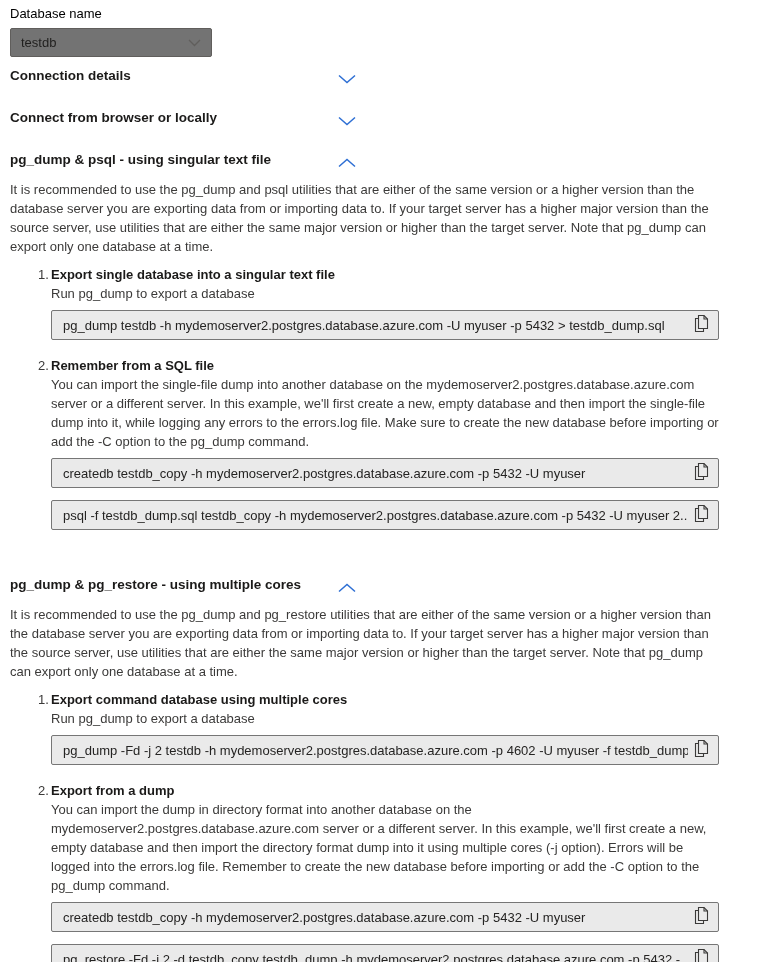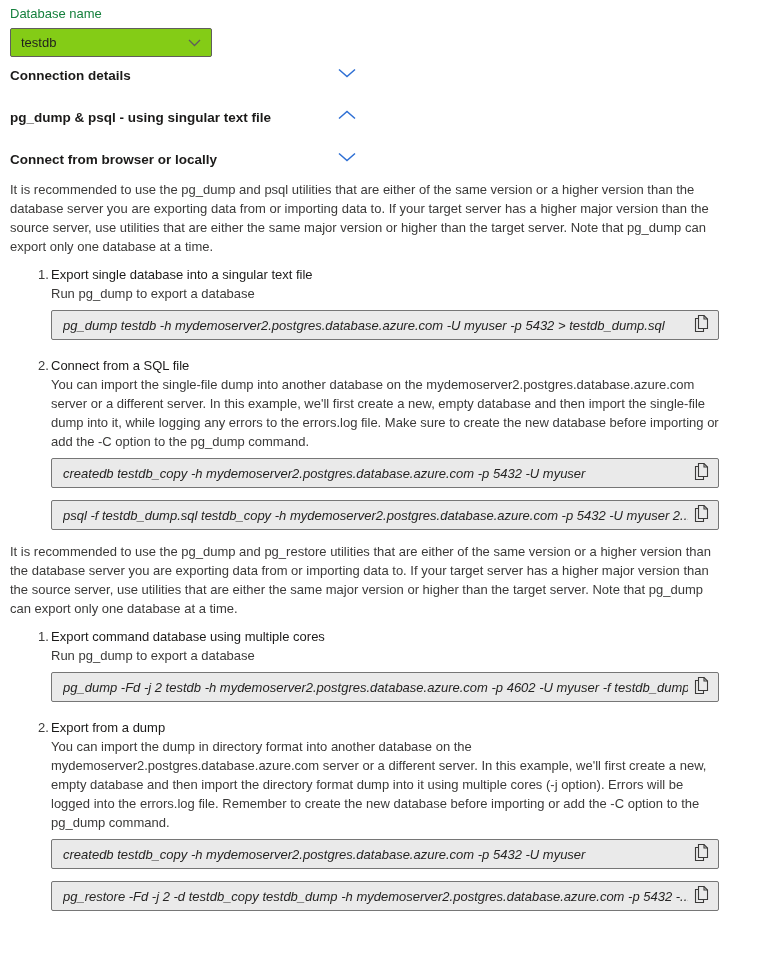--- a/index.html
+++ b/index.html
@@ -5,54 +5,53 @@
   * { margin: 0; padding: 0; box-sizing: border-box; }
   html, body { background: #ffffff; }
   body {
     width: 765px; height: 962px; overflow: hidden;
     font-family: "Liberation Sans", sans-serif;
     font-size: 13px; color: #3b3a39;
   }
   .page { padding: 6px 24px 18px 10px; width: 765px; }
 
   
-  .field-label { font-size: 13px; color: #15803d; line-height: 15px; }
+  .field-label { font-size: 13px; color: #000000; line-height: 15px; }
   .dropdown {
     margin-top: 7px; width: 202px; height: 29px;
-    border: 1px solid #605e5c; border-radius: 2px; background: #84cc16;
+    border: 1px solid #605e5c; border-radius: 2px; background: #737373;
     display: flex; align-items: center; justify-content: space-between;
     padding: 0 10px; cursor: pointer; color: #201f1e;
   }
 
   
   .sec-header {
     margin-top: 26px; width: 346px;
-    display: flex; align-items: flex-start; justify-content: space-between;
+    display: flex; align-items: flex-end; justify-content: space-between;
     cursor: pointer;
   }
   .sec-header.first { margin-top: 11px; }
   .sec-header.gap-large { margin-top: 47px; }
   .sec-title { font-size: 13.5px; font-weight: bold; color: #1b1a19; line-height: 16px; }
 
   
   .sec-body { width: 709px; }
   .intro { margin-top: 12px; line-height: 19px; color: #3b3a39; }
   .steps { margin-top: 9px; margin-left: 28px; }
   .step { display: flex; }
   .step + .step { margin-top: 16px; }
   .step-num { width: 13px; flex: none; line-height: 19px; color: #3b3a39; }
   .step-content { flex: 1 1 auto; min-width: 0; }
-  .step-title { font-weight: normal; color: #1b1a19; line-height: 19px; }
+  .step-title { font-weight: bold; color: #1b1a19; line-height: 19px; }
   .step-desc { line-height: 19px; color: #3b3a39; }
   .cmd {
     margin-top: 7px; height: 30px; width: 100%;
     background: #eaeaea; border: 1px solid #767676; border-radius: 2px;
     display: flex; align-items: center; padding: 0 4px 0 11px;
     color: #252423;
-    font-style: italic;
   }
   .cmd + .cmd { margin-top: 12px; }
   .cmd-text {
     flex: 1 1 auto; white-space: nowrap; overflow: hidden;
     font-size: 13px;
   }
   .copy-btn {
     flex: none; width: 26px; height: 26px; border: none; background: transparent;
     display: flex; align-items: center; justify-content: center; cursor: pointer;
   }
@@ -76,33 +75,33 @@
   <div class="sec-header first">
     <span class="sec-title">Connection details</span>
     <span>
       <svg class="chev" width="18" height="10" viewBox="0 0 18 10">
           <path d="M1 1.5 L9 8.5 L17 1.5" fill="none" stroke="#2e6fd4" stroke-width="1.5"></path>
         </svg>
     </span>
   </div>
 
   <div class="sec-header">
+    <span class="sec-title">Connect from browser or locally</span>
+    <span>
+      <svg class="chev" width="18" height="10" viewBox="0 0 18 10">
+          <path d="M1 1.5 L9 8.5 L17 1.5" fill="none" stroke="#2e6fd4" stroke-width="1.5"></path>
+        </svg>
+    </span>
+  </div>
+
+  <div class="sec-header">
     <span class="sec-title">pg_dump &amp; psql - using singular text file</span>
     <span>
       <svg class="chev" width="18" height="10" viewBox="0 0 18 10">
           <path d="M1 8.5 L9 1.5 L17 8.5" fill="none" stroke="#2e6fd4" stroke-width="1.5"></path>
-        </svg>
-    </span>
-  </div>
-
-  <div class="sec-header">
-    <span class="sec-title">Connect from browser or locally</span>
-    <span>
-      <svg class="chev" width="18" height="10" viewBox="0 0 18 10">
-          <path d="M1 1.5 L9 8.5 L17 1.5" fill="none" stroke="#2e6fd4" stroke-width="1.5"></path>
         </svg>
     </span>
   </div>
 
   <div class="sec-body">
     <p class="intro">It is recommended to use the pg_dump and psql utilities that are either of the same version or a higher version than the database server you are exporting data from or importing data to. If your target server has a higher major version than the source server, use utilities that are either the same major version or higher than the target server. Note that pg_dump can export only one database at a time.</p>
     <div class="steps">
 
       <div class="step">
         <span class="step-num">1.</span>
@@ -120,21 +119,21 @@
                   </svg>
               </span>
             </button>
           </div>
         </div>
       </div>
 
       <div class="step">
         <span class="step-num">2.</span>
         <div class="step-content">
-          <div class="step-title">Connect from a SQL file</div>
+          <div class="step-title">Remember from a SQL file</div>
           <div class="step-desc">You can import the single-file dump into another database on the mydemoserver2.postgres.database.azure.com server or a different server. In this example, we'll first create a new, empty database and then import the single-file dump into it, while logging any errors to the errors.log file. Make sure to create the new database before importing or add the -C option to the pg_dump command.</div>
           <div class="cmd">
             <span class="cmd-text">createdb testdb_copy -h mydemoserver2.postgres.database.azure.com -p 5432 -U myuser</span>
             <button class="copy-btn">
               <span>
                 <svg width="16" height="19" viewBox="0 0 16 19">
                     <path d="M2.5 4.5 h8 v13 h-8 z" fill="#eaeaea" stroke="#3b3a39" stroke-width="1.1"></path>
                     <path d="M5.5 1.5 h5.5 l3.5 3.5 v9.5 h-9 z" fill="#eaeaea" stroke="#3b3a39" stroke-width="1.1"></path>
                     <path d="M11 1.5 v3.5 h3.5" fill="none" stroke="#3b3a39" stroke-width="1.1"></path>
                   </svg>
@@ -152,20 +151,28 @@
                   </svg>
               </span>
             </button>
           </div>
         </div>
       </div>
 
     </div>
   </div>
 
+  <div class="sec-header gap-large">
+    <span class="sec-title">pg_dump &amp; pg_restore - using multiple cores</span>
+    <span>
+      <svg class="chev" width="18" height="10" viewBox="0 0 18 10">
+          <path d="M1 8.5 L9 1.5 L17 8.5" fill="none" stroke="#2e6fd4" stroke-width="1.5"></path>
+        </svg>
+    </span>
+  </div>
 
   <div class="sec-body">
     <p class="intro">It is recommended to use the pg_dump and pg_restore utilities that are either of the same version or a higher version than the database server you are exporting data from or importing data to. If your target server has a higher major version than the source server, use utilities that are either the same major version or higher than the target server. Note that pg_dump can export only one database at a time.</p>
     <div class="steps">
 
       <div class="step">
         <span class="step-num">1.</span>
         <div class="step-content">
           <div class="step-title">Export command database using multiple cores</div>
           <div class="step-desc">Run pg_dump to export a database</div>

